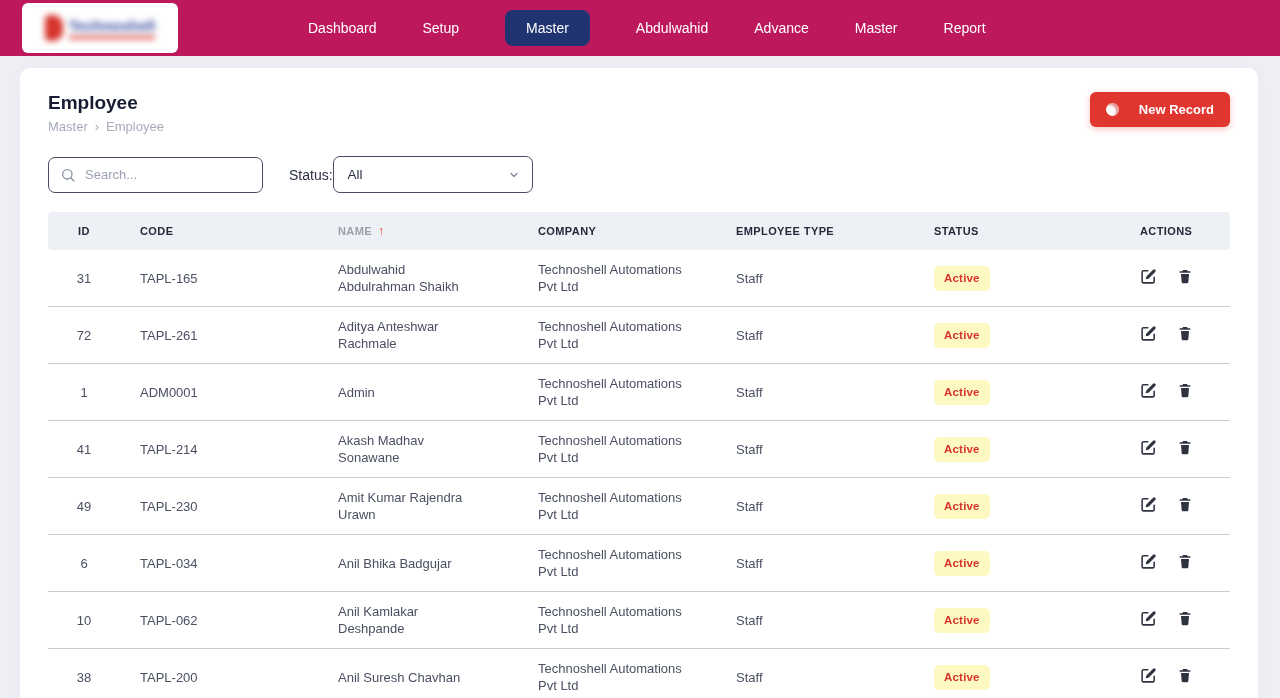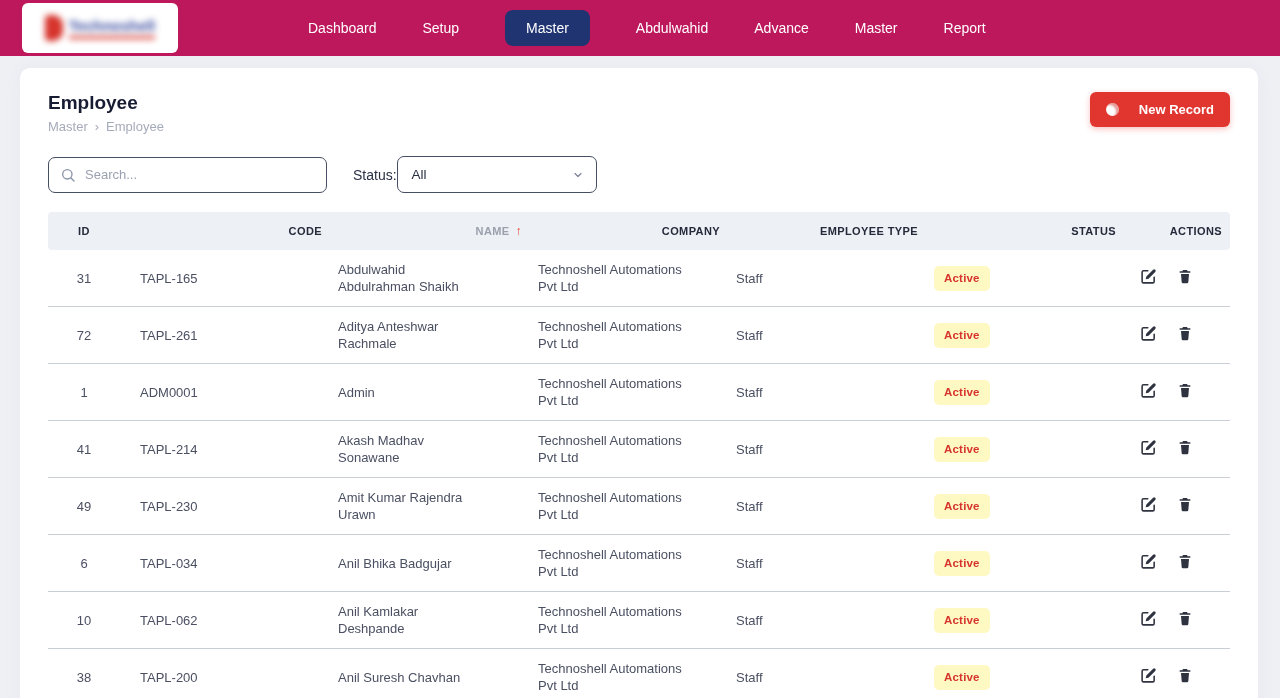--- a/index.html
+++ b/index.html
@@ -65,40 +65,40 @@
   }
   .nr-icon {
     width:13px; height:13px; border-radius:50%; background:#fff; display:inline-block;
     box-shadow:inset -3px 2px 2px rgba(200,40,35,.45);
   }
 
   
   .filter-row { margin-top:22px; display:flex; align-items:center; }
   .search-wrap { position:relative; }
   .search-input {
-    width:279px; height:36px; border:1px solid #454e62; border-radius:7px;
+    width:215px; height:36px; border:1px solid #454e62; border-radius:7px;
     padding:0 12px 0 36px; font-family:inherit; font-size:13px; color:#2b3144;
     outline:none; background:#fff;
   }
   .search-input::placeholder { color:#9aa1b0; }
   .search-icon { position:absolute; left:12px; top:10px; }
 
   .status-label { margin-left:26px; font-size:14px; font-weight:500; color:#2b3144; }
   .status-select {
     position:relative; width:200px; height:37px; border:1px solid #454e62;
     border-radius:7px; display:flex; align-items:center; padding:0 14px;
     font-size:13.5px; color:#2b3144; cursor:pointer; background:#fff;
   }
   .status-select .chev { position:absolute; right:12px; top:12px; }
 
   
   table { width:100%; border-collapse:collapse; margin-top:19px; table-layout:fixed; }
   thead th {
     background:#edf0f5; height:38px; font-size:11px; font-weight:700;
-    letter-spacing:.4px; color:#252a3b; text-align:right; padding:0 8px;
+    letter-spacing:.4px; color:#252a3b; text-align:left; padding:0 8px;
     cursor:pointer;
   }
   thead th:first-child { border-radius:4px 0 0 4px; }
   thead th:last-child  { border-radius:0 4px 4px 0; cursor:default; }
   th.col-id { width:72px; text-align:center; }
   th.col-code { width:210px; padding-left:20px; }
   th.col-name { width:200px; color:#9aa0ac; }
   th.col-company { width:198px; }
   th.col-etype { width:198px;margin-top:27px; }
   th.col-status { width:198px; }

